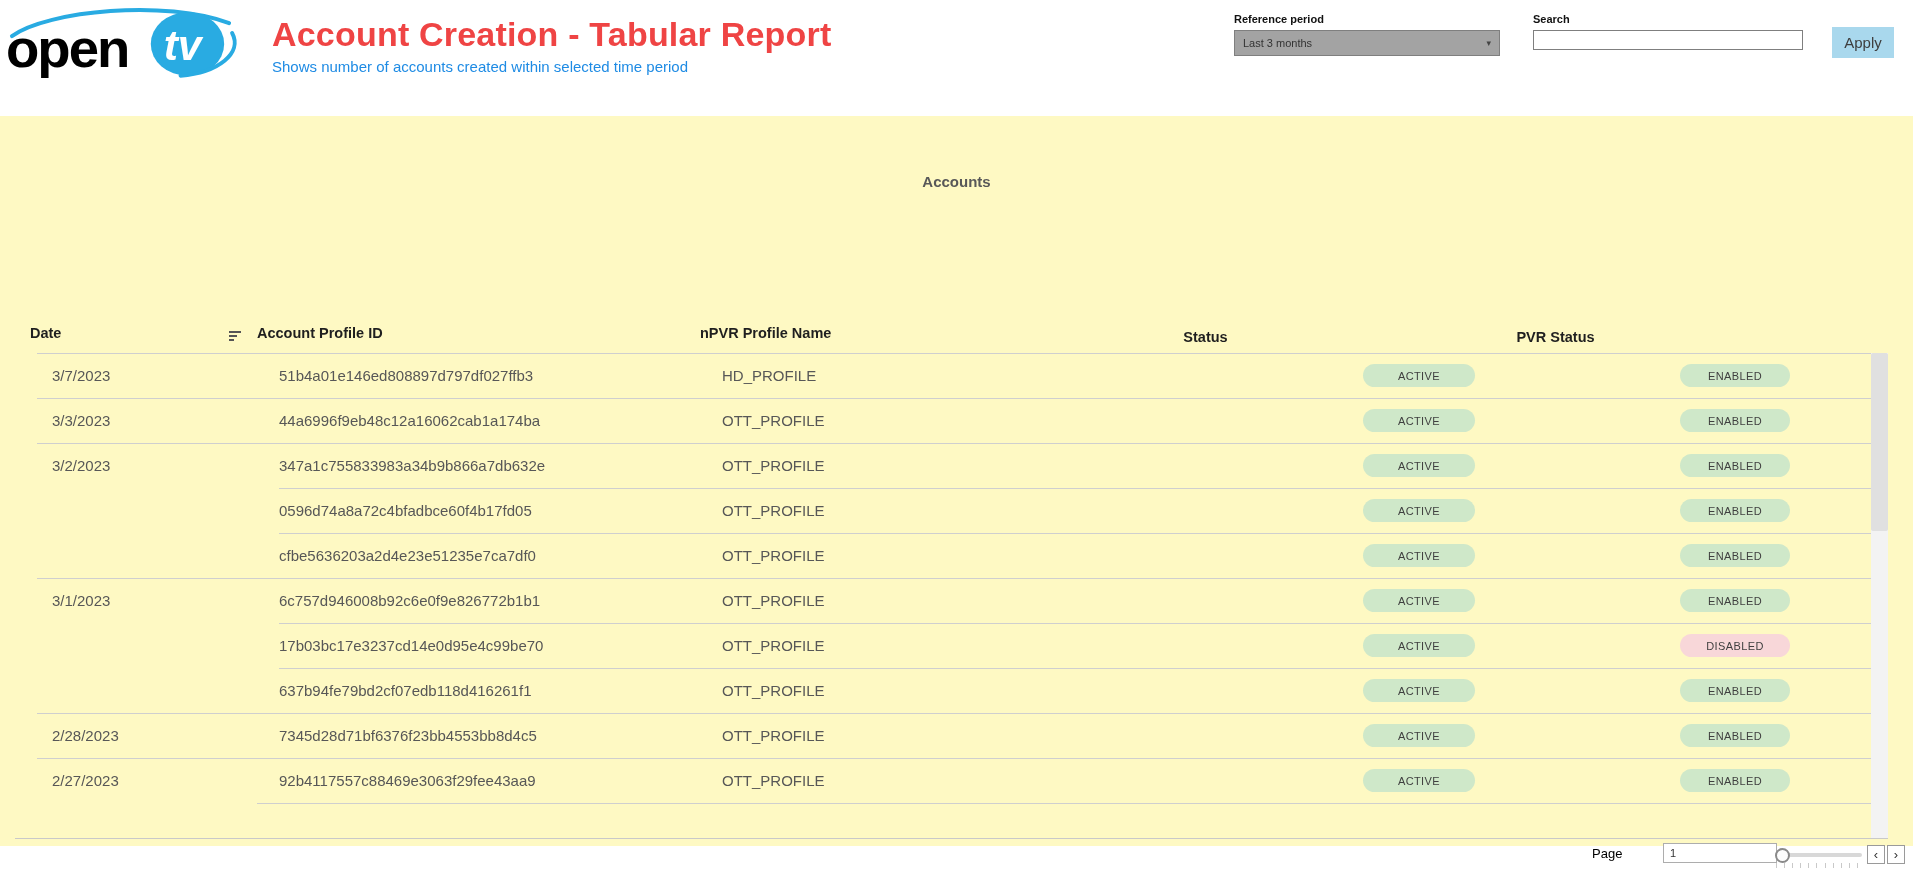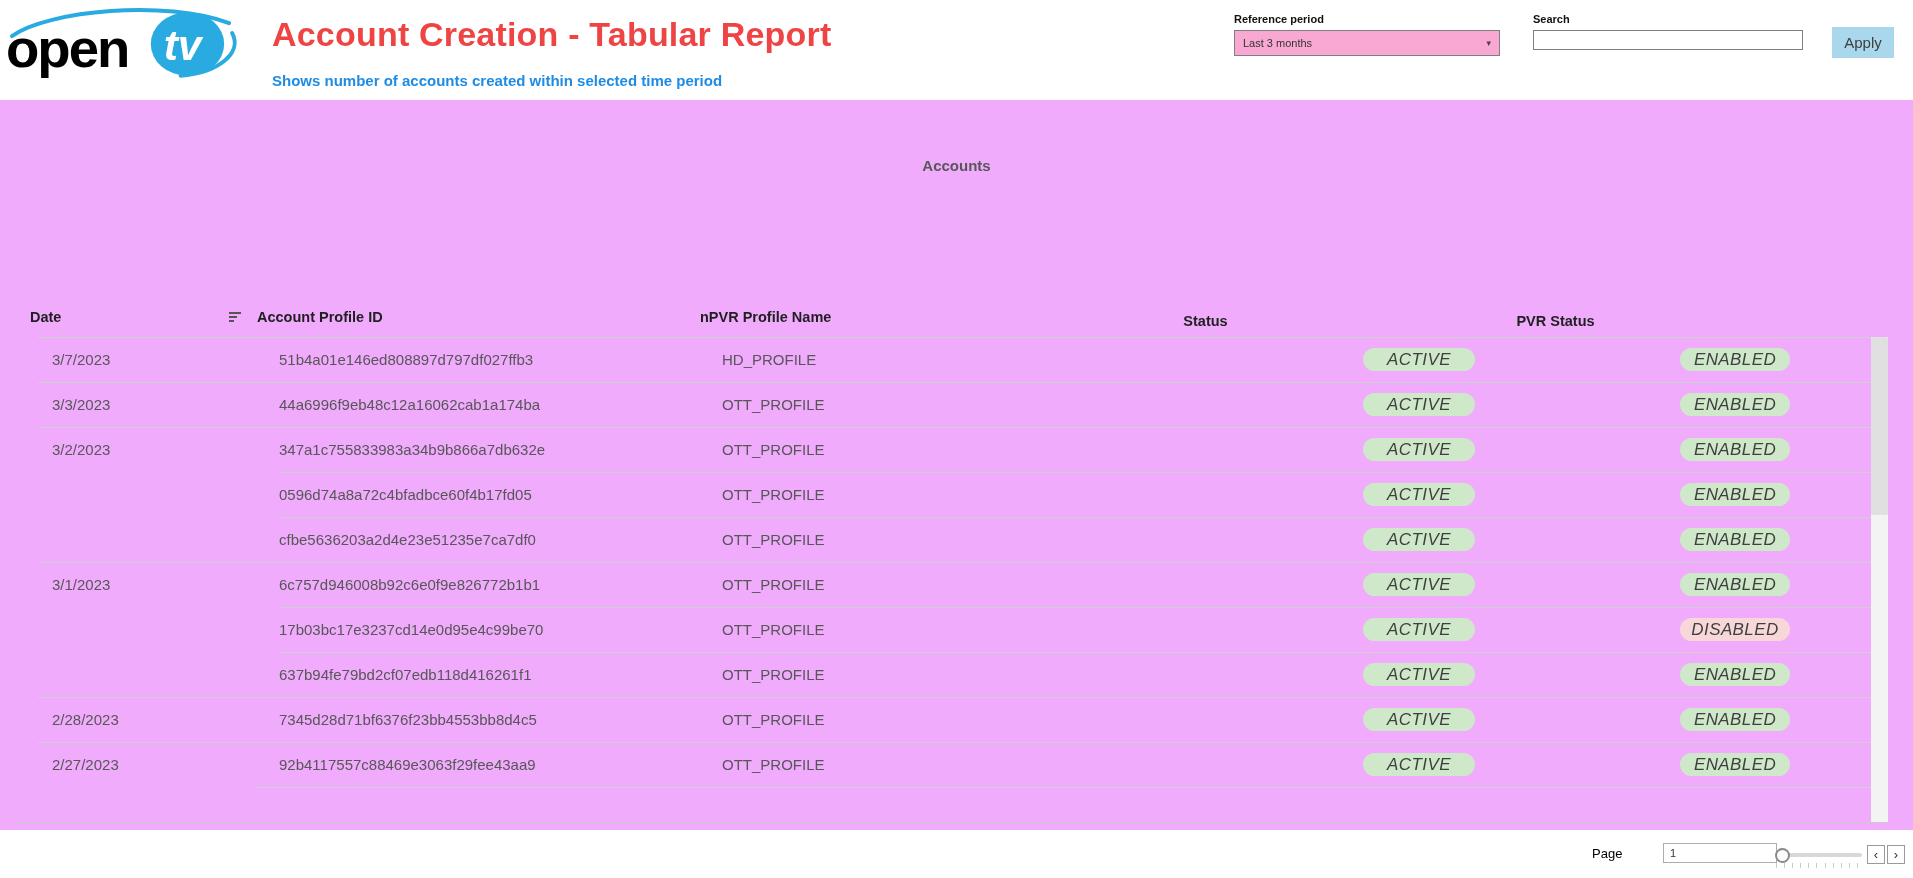--- a/index.html
+++ b/index.html
@@ -6,54 +6,54 @@
   body{
     width:1913px;height:878px;position:relative;overflow:hidden;
     background:#ffffff;font-family:"Liberation Sans","DejaVu Sans",sans-serif;
     -webkit-font-smoothing:antialiased;
   }
   
   .app-header{position:absolute;top:0;left:0;width:100%;height:100px;background:#fff;}
   .logo{position:absolute;left:6px;top:6px;}
   .titles{position:absolute;left:272px;top:16px;}
   .page-title{margin:0;font-size:34px;line-height:36px;font-weight:700;color:#ef4444;letter-spacing:.2px;}
-  .page-subtitle{margin-top:20px;font-size:15px;font-weight:700;color:#1e8be4;}
+  .page-subtitle{margin-top:6px;font-size:15px;font-weight:400;color:#1e8be4;}
   .ctrl-label{display:block;font-size:11px;font-weight:700;color:#121212;margin-bottom:5px;}
   .ref-ctrl{position:absolute;left:1234px;top:13px;width:266px;}
-  .select{box-sizing:border-box;width:100%;height:21px;border:1px solid #7f7f7f;background:#f9a8d4;
+  .select{box-sizing:border-box;width:100%;height:21px;border:1px solid #7f7f7f;background:#a3a3a3;
     display:flex;align-items:center;justify-content:space-between;padding:12px 8px;font-size:11px;color:#333;cursor:pointer;}
   .select .arrow{font-size:9px;color:#444;}
   .search-ctrl{position:absolute;left:1533px;top:13px;width:270px;}
   .search-ctrl input{box-sizing:border-box;width:100%;height:20px;border:1px solid #7f7f7f;font-size:12px;padding:0 6px;outline:none;}
   .apply-btn{position:absolute;left:1832px;top:27px;width:62px;height:31px;background:#a9d8ed;border:none;
     font-size:15px;color:#3d3d3d;font-family:inherit;cursor:pointer;}
   
-  .panel{position:absolute;top:100px;left:0;width:100%;height:730px;background:#f0abfc;}
+  .panel{position:absolute;top:116px;left:0;width:100%;height:730px;background:#fef9c3;}
   .summary{position:absolute;top:57px;left:0;right:0;text-align:center;}
   .summary .label{font-size:15px;font-weight:700;color:#585858;}
   .summary .value{margin-top:13px;font-size:42px;font-weight:700;color:#0d0d0d;}
   
   .grid-cols{display:grid;grid-template-columns:227px 443px 370px 271px 112px 205px 110px 1fr;padding-left:30px;}
   .thead{position:absolute;top:196px;left:0;right:0;height:41px;align-items:center;
     font-size:14.5px;font-weight:700;color:#1f1f1f;}
   .th-center{text-align:center;position:relative;top:4px;}
-  .th-date{display:flex;align-items:center;justify-content:space-between;padding-right:16px;}
+  .th-date{display:flex;align-items:flex-end;justify-content:space-between;padding-right:16px;}
   .sort-icon{display:inline-flex;flex-direction:column;gap:2px;cursor:pointer;}
   .sort-icon i{display:block;height:2px;background:#555;}
   .sort-icon i:nth-child(1){width:12px;}
   .sort-icon i:nth-child(2){width:8px;}
   .sort-icon i:nth-child(3){width:5px;}
   .rows{position:absolute;top:237px;left:0;right:0;margin-left:22px;}
   .tr{height:45px;align-items:center;font-size:15px;color:#575757;position:relative;}
   .tr::before{content:"";position:absolute;top:0;right:25px;height:1px;background:#cfcfcf;}
   .tr.full::before{left:15px;}
   .tr.part::before{left:257px;}
   .td-center{display:flex;justify-content:center;}
   .pill{display:inline-flex;align-items:center;justify-content:center;width:112px;height:23px;
-    border-radius:15px;background:#cfe8c9;font-size:17px;color:#3f3f3f;letter-spacing:.4px;font-style:italic;}
+    border-radius:15px;background:#cfe8c9;font-size:11px;color:#3f3f3f;letter-spacing:.4px;}
   .pill.pvr{width:110px;}
   .pill[data-variant="disabled"]{background:#f8d7d9;}
   .line-rowsend{position:absolute;top:687px;left:257px;right:25px;height:1px;background:#cfcfcf;}
   .line-tableend{position:absolute;top:722px;left:15px;right:25px;height:1px;background:#c9c9c9;}
   .scrollbar{position:absolute;top:237px;right:25px;width:17px;height:485px;background:#f3f3f3;}
   .scrollbar .thumb{position:absolute;top:0;left:0;width:17px;height:178px;background:#e0e0e0;border-radius:2px;}
   
   .page-label{position:absolute;left:1592px;top:846px;font-size:13px;color:#000000;}
   .page-input{position:absolute;left:1663px;top:843px;width:100px;height:18px;border:1px solid #adadad;
     font-size:11px;padding:0 6px;color:#333;outline:none;}

